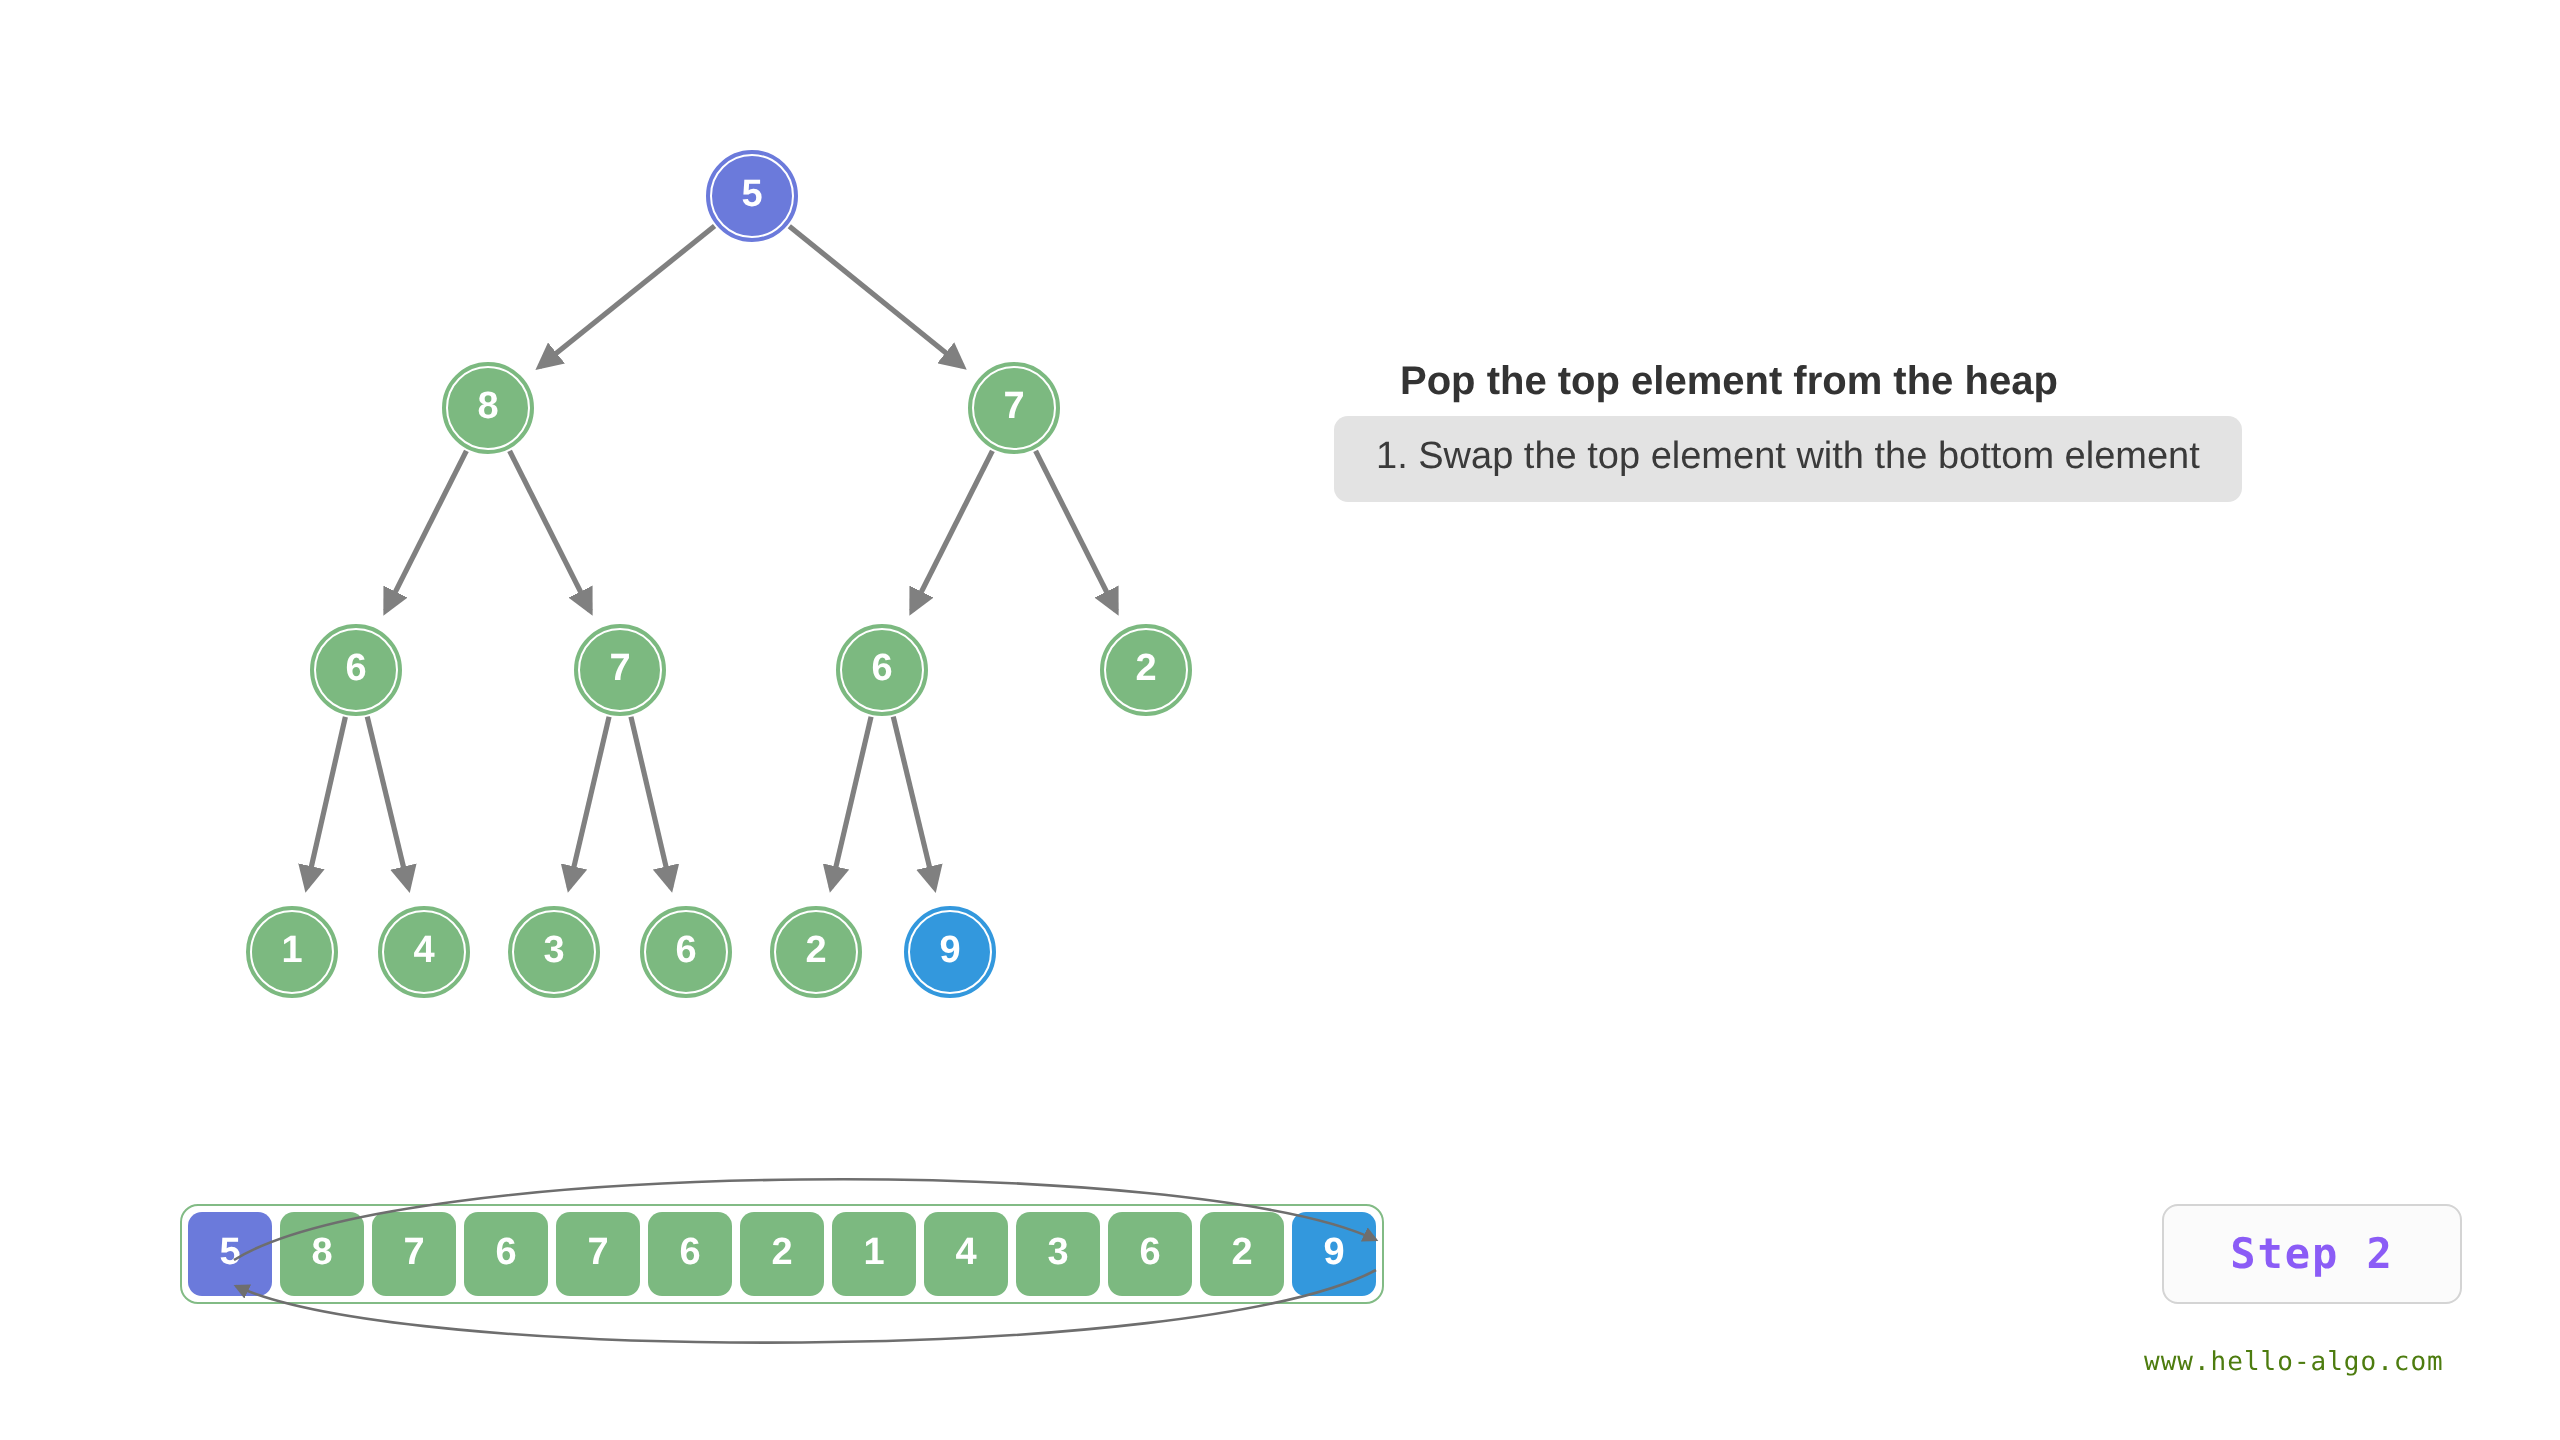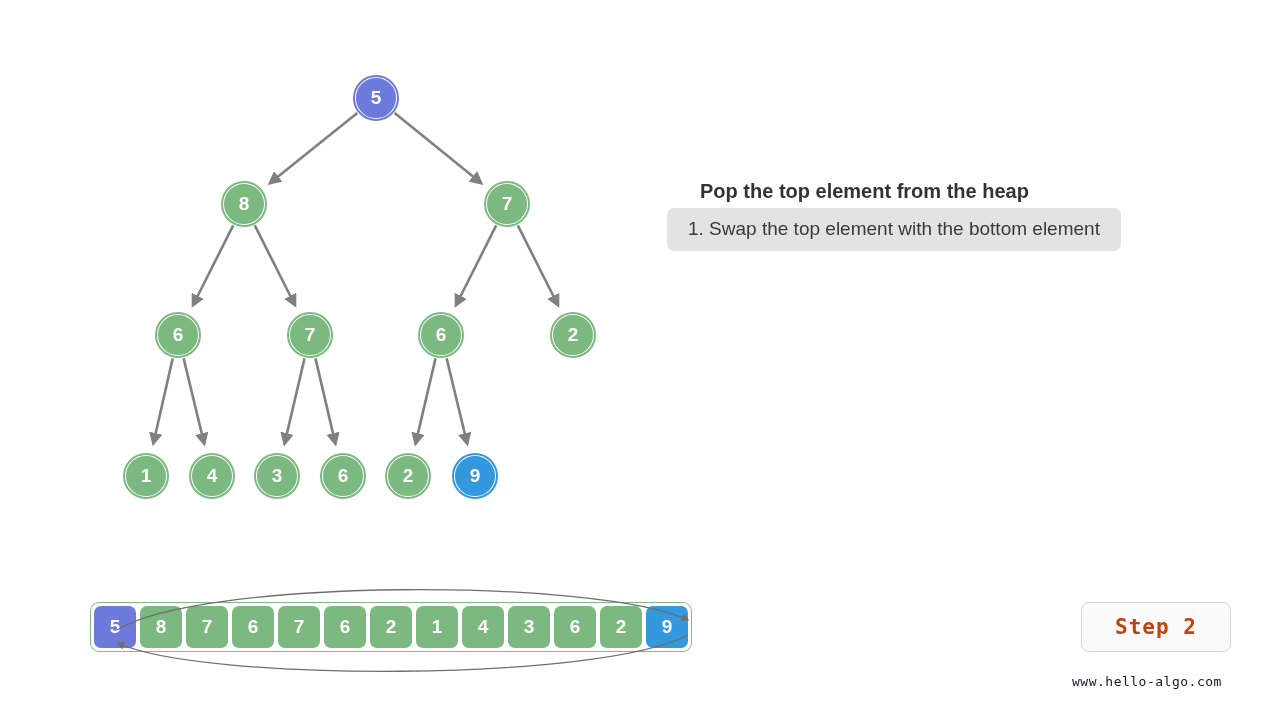--- a/index.html
+++ b/index.html
@@ -148,31 +148,31 @@
     height: 50px;
     border: 1px solid #d4d4d4;
     border-radius: 8px;
     background: #fbfbfb;
     display: flex;
     align-items: center;
     justify-content: center;
     font-family: "DejaVu Sans Mono", monospace;
     font-size: 21px;
     font-weight: 700;
-    color: #c2410c;
+    color: #8b5cf6;
     letter-spacing: 1px;
     box-sizing: border-box;
   }
   #watermark {
     position: absolute;
     left: 1072px;
     top: 674px;
     font-family: "DejaVu Sans Mono", monospace;
     font-size: 13px;
-    color: #0f172a;
+    color: #4d7c0f;
     letter-spacing: 0.5px;
   }
 </style>
 </head>
 <body>
 
 <div id="stage">
 
   <svg id="tree-layer" viewBox="0 0 1280 720" xmlns="http://www.w3.org/2000/svg">
     <defs>

